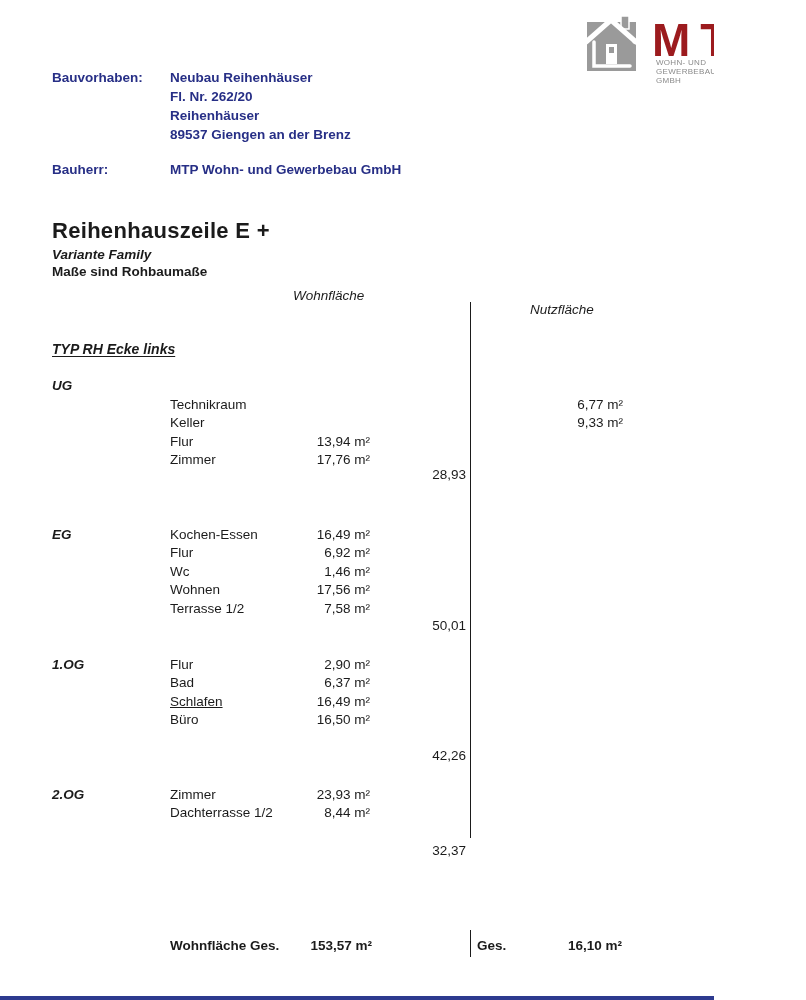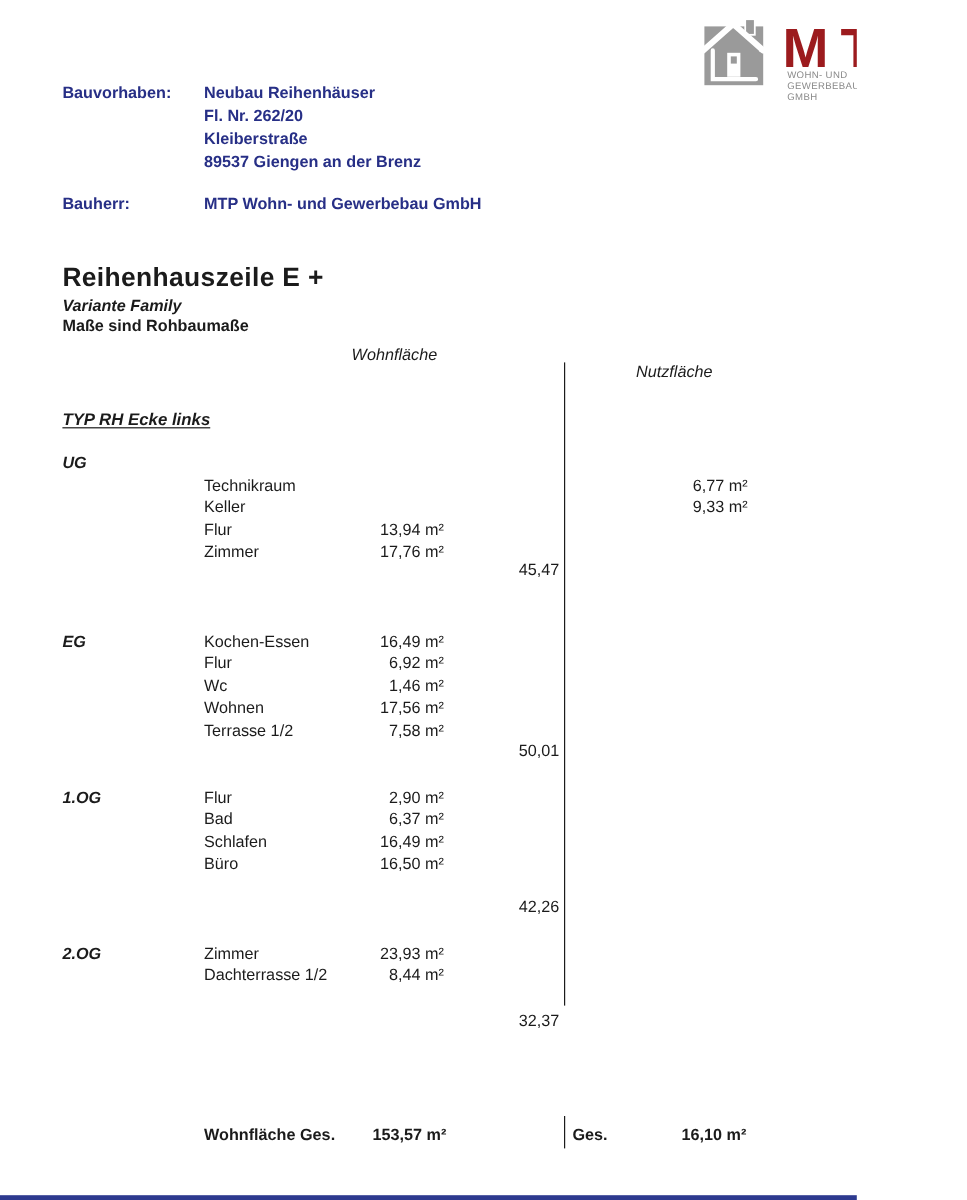--- a/index.html
+++ b/index.html
@@ -50,21 +50,21 @@
       <rect x="22" y="30" width="11" height="20" fill="#ffffff"></rect>
       <rect x="25" y="33" width="5" height="6" fill="#9a9a9a"></rect>
     </svg>
     <div class="logo-mtp">MTP</div>
     <div class="logo-tagline">WOHN- UND GEWERBEBAU GMBH</div>
   </div>
 
   <div class="abs navy" style="left:52px; top:70px;">Bauvorhaben:</div>
   <div class="abs navy" style="left:170px; top:70px;">Neubau Reihenhäuser</div>
   <div class="abs navy" style="left:170px; top:89px;">Fl. Nr. 262/20</div>
-  <div class="abs navy" style="left:170px; top:108px;">Kleiberstraße</div>
+  <div class="abs navy" style="left:170px; top:108px;">Reihenhäuser</div>
   <div class="abs navy" style="left:170px; top:127px;">89537 Giengen an der Brenz</div>
 
   <div class="abs navy" style="left:52px; top:162px;">Bauherr:</div>
   <div class="abs navy" style="left:170px; top:162px;">MTP Wohn- und Gewerbebau GmbH</div>
 
   <div class="abs title" style="left:52px; top:218px;">Reihenhauszeile E +</div>
   <div class="abs variant" style="left:52px; top:247px;">Variante Family</div>
   <div class="abs note" style="left:52px; top:264px;">Maße sind Rohbaumaße</div>
 
   <div class="abs col-header" style="left:293px; top:288px;">Wohnfläche</div>
@@ -75,41 +75,41 @@
 
   <div class="abs floor-label" style="left:52px; top:378px;">UG</div>
   <div class="abs body-text" style="left:170px; top:397px;">Technikraum</div>
   <div class="abs body-text num nutz-val" style="top:397px;">6,77 m²</div>
   <div class="abs body-text" style="left:170px; top:415px;">Keller</div>
   <div class="abs body-text num nutz-val" style="top:415px;">9,33 m²</div>
   <div class="abs body-text" style="left:170px; top:434px;">Flur</div>
   <div class="abs body-text num wohn-val" style="top:434px;">13,94 m²</div>
   <div class="abs body-text" style="left:170px; top:452px;">Zimmer</div>
   <div class="abs body-text num wohn-val" style="top:452px;">17,76 m²</div>
-  <div class="abs body-text num subtotal" style="top:467px;">45,47</div>
+  <div class="abs body-text num subtotal" style="top:467px;">28,93</div>
 
   <div class="abs floor-label" style="left:52px; top:527px;">EG</div>
   <div class="abs body-text" style="left:170px; top:527px;">Kochen-Essen</div>
   <div class="abs body-text num wohn-val" style="top:527px;">16,49 m²</div>
   <div class="abs body-text" style="left:170px; top:545px;">Flur</div>
   <div class="abs body-text num wohn-val" style="top:545px;">6,92 m²</div>
   <div class="abs body-text" style="left:170px; top:564px;">Wc</div>
   <div class="abs body-text num wohn-val" style="top:564px;">1,46 m²</div>
   <div class="abs body-text" style="left:170px; top:582px;">Wohnen</div>
   <div class="abs body-text num wohn-val" style="top:582px;">17,56 m²</div>
   <div class="abs body-text" style="left:170px; top:601px;">Terrasse 1/2</div>
   <div class="abs body-text num wohn-val" style="top:601px;">7,58 m²</div>
   <div class="abs body-text num subtotal" style="top:618px;">50,01</div>
 
   <div class="abs floor-label" style="left:52px; top:657px;">1.OG</div>
   <div class="abs body-text" style="left:170px; top:657px;">Flur</div>
   <div class="abs body-text num wohn-val" style="top:657px;">2,90 m²</div>
   <div class="abs body-text" style="left:170px; top:675px;">Bad</div>
   <div class="abs body-text num wohn-val" style="top:675px;">6,37 m²</div>
-  <div class="abs body-text" style="left:170px; top:694px;">Schlafen</div>
+  <div class="abs body-text" style="left:170px; top:694px;text-decoration:underline;">Schlafen</div>
   <div class="abs body-text num wohn-val" style="top:694px;">16,49 m²</div>
   <div class="abs body-text" style="left:170px; top:712px;">Büro</div>
   <div class="abs body-text num wohn-val" style="top:712px;">16,50 m²</div>
   <div class="abs body-text num subtotal" style="top:748px;">42,26</div>
 
   <div class="abs floor-label" style="left:52px; top:787px;">2.OG</div>
   <div class="abs body-text" style="left:170px; top:787px;">Zimmer</div>
   <div class="abs body-text num wohn-val" style="top:787px;">23,93 m²</div>
   <div class="abs body-text" style="left:170px; top:805px;">Dachterrasse 1/2</div>
   <div class="abs body-text num wohn-val" style="top:805px;">8,44 m²</div>

